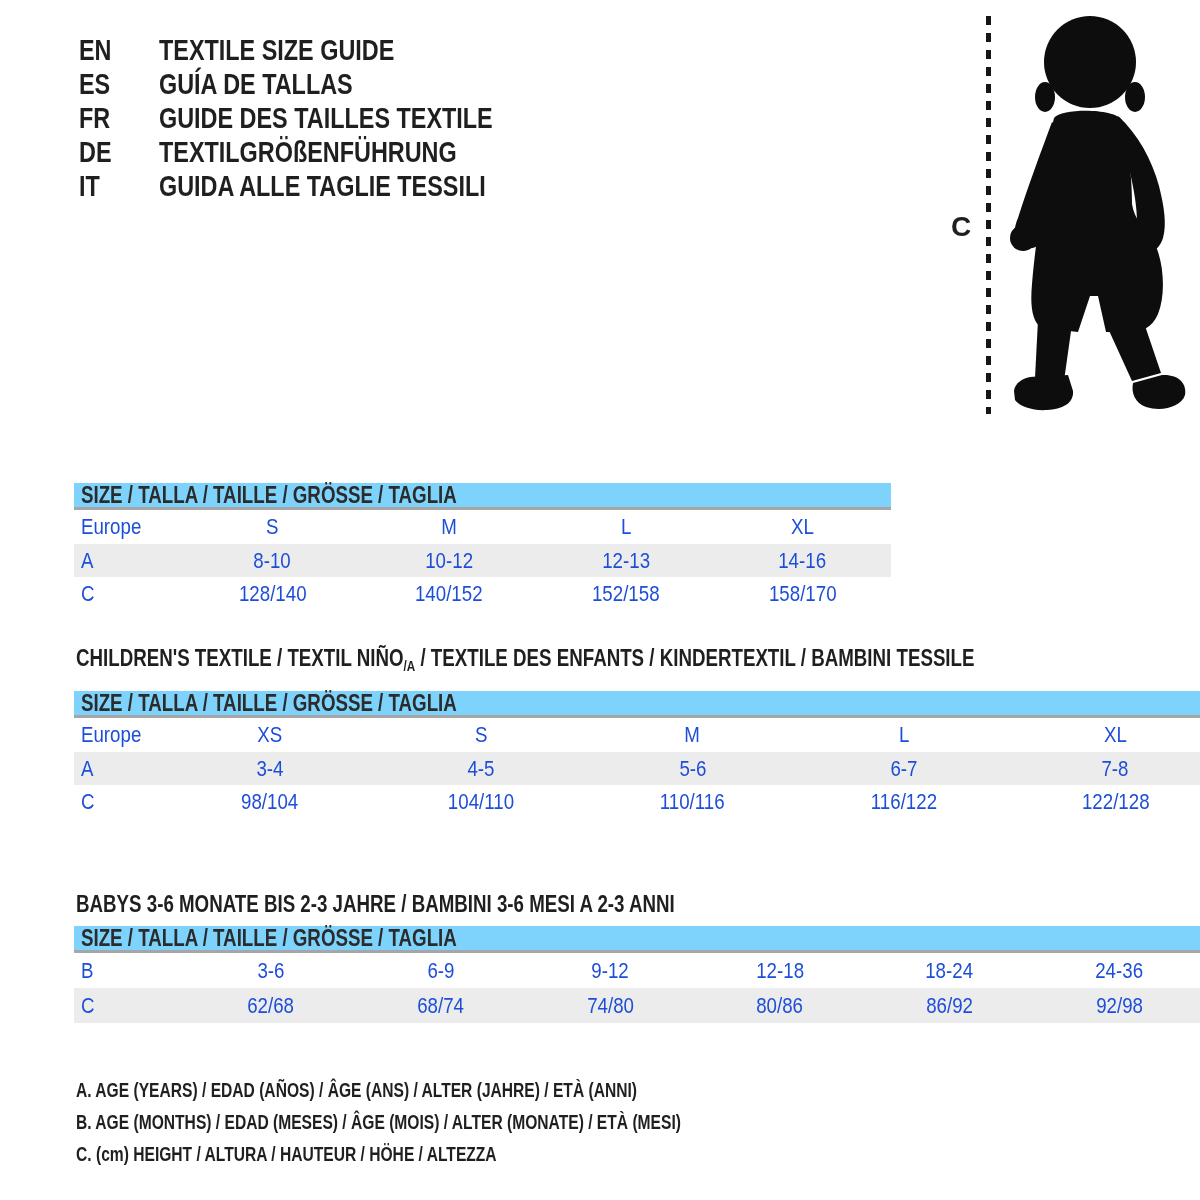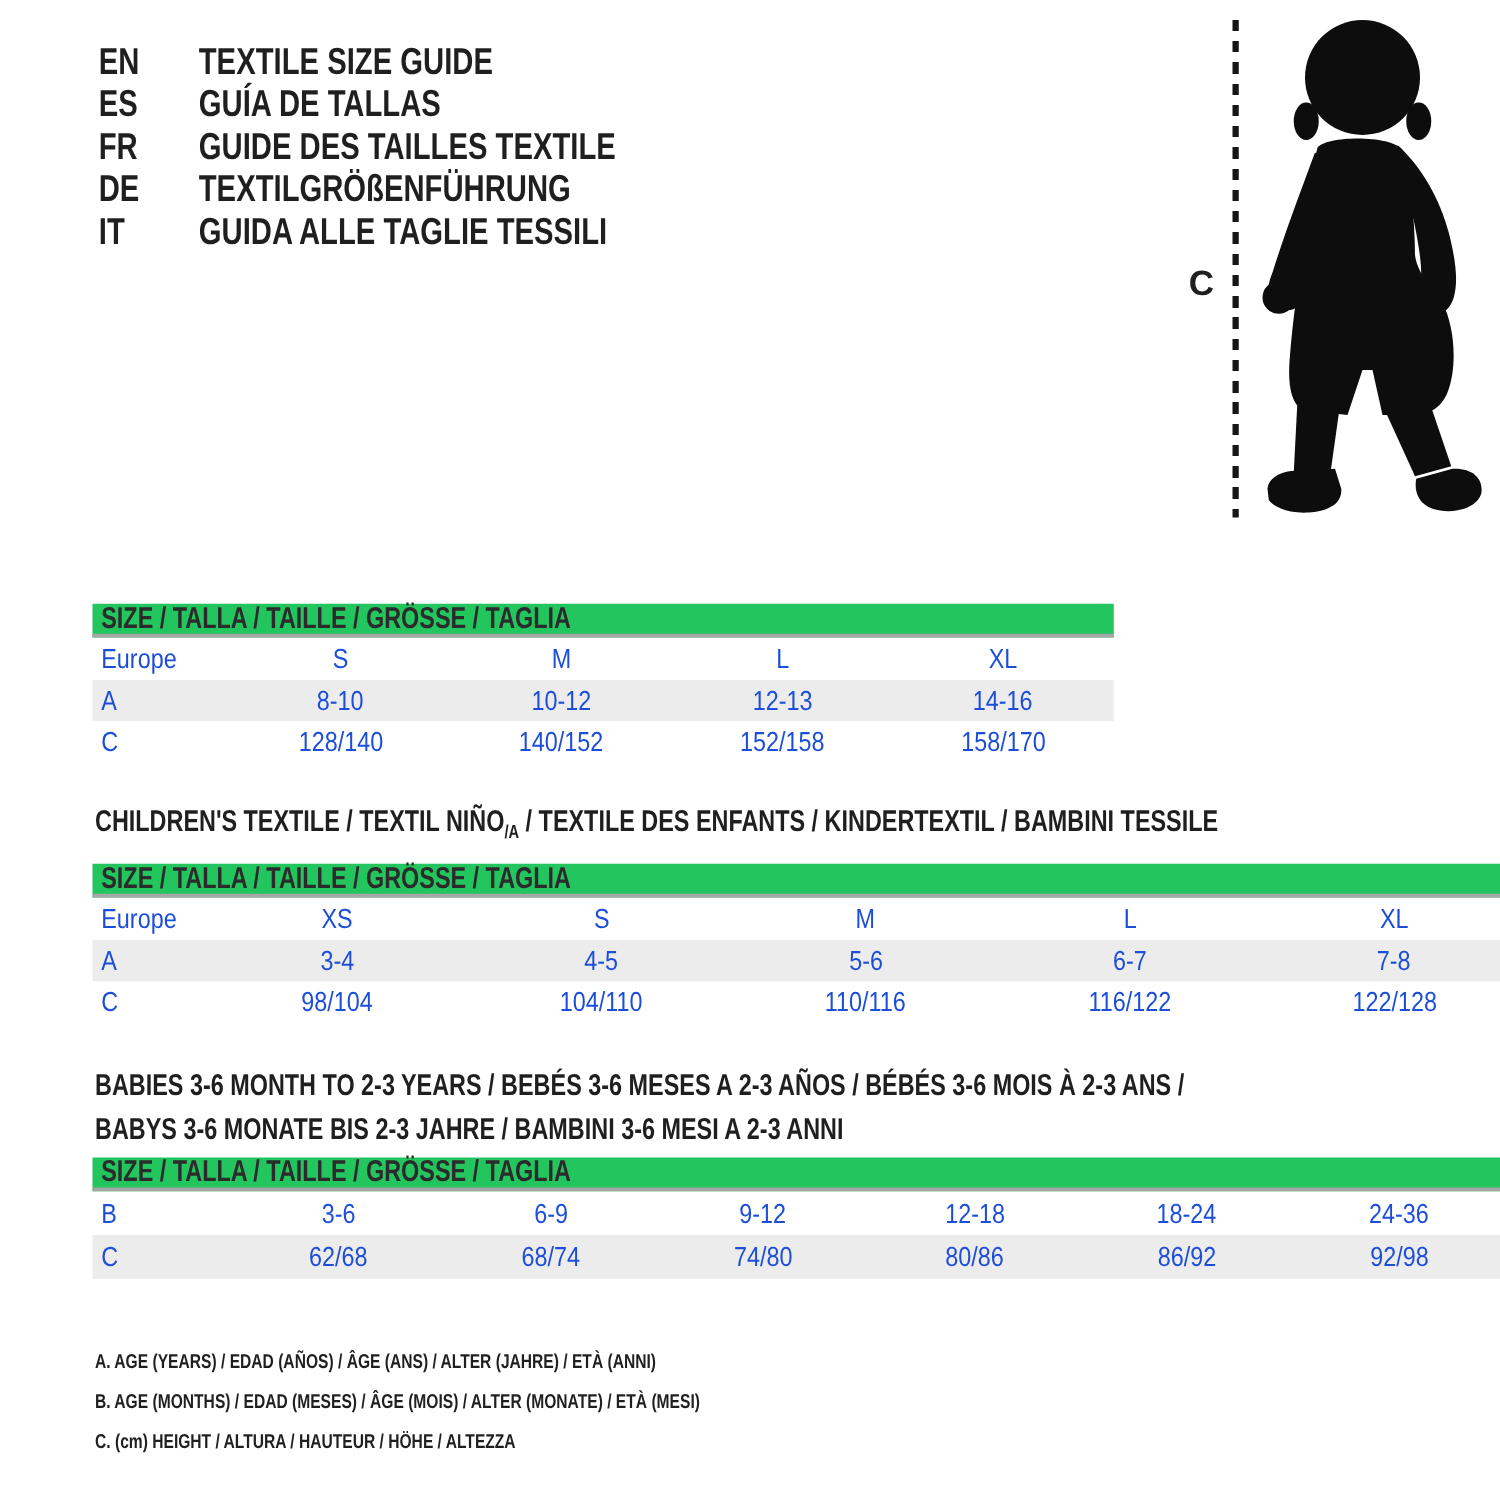--- a/index.html
+++ b/index.html
@@ -19,36 +19,36 @@
     background:repeating-linear-gradient(180deg, #161616 0 9px, transparent 9px 17px); }
   .c-label { position:absolute; left:912px; top:211px; font-size:28px; font-weight:bold; }
   .figure-svg { position:absolute; left:963px; top:14px; width:192px; height:402px; }
 
   
   .sec-title { position:absolute; font-size:24px; font-weight:bold; }
   .sub { font-size:15px; position:relative; top:5px; }
 
   
   .sg-table { position:absolute; left:35px; }
-  .size-bar { height:27px; background:#22c55e; border-bottom:3px solid #a6a6a6; display:flex; align-items:center; padding-left:7px; font-size:24px; color:#2b2b2b; }
+  .size-bar { height:27px; background:#7dd3fc; border-bottom:3px solid #a6a6a6; display:flex; align-items:center; padding-left:7px; font-size:24px; color:#2b2b2b; }
   .trow { display:flex; align-items:center; font-size:22px; color:#1d4ed8; }
   .trow .tlabel, .trow .tcell { overflow:visible; }
   .tlabel { padding-left:7px; text-align:left; }
   .tcell { flex:1; text-align:center; }
   .tlabel > span { display:inline-block; transform:scaleX(0.85); transform-origin:0 50%; white-space:nowrap; }
   .tcell  > span { display:inline-block; transform:scaleX(0.85); transform-origin:50% 50%; white-space:nowrap; }
   .row-alt { background:#ececec; }
 
   .jr .tlabel { width:110px; }
   .ch .tlabel { width:90px; }
   .bb .tlabel { width:112px; }
   .bb .trow { padding-right:17px; }
 
   
-  .legend-line { font-size:16px; font-weight:bold; line-height:32px; }
+  .legend-line { font-size:20px; font-weight:bold; line-height:32px; }
 </style>
 </head>
 <body>
 
 <div id="page">
 
   <div class="lang-codes cond-block">
     <div>EN</div>
     <div>ES</div>
     <div>FR</div>
@@ -134,23 +134,20 @@
     <div class="trow" style="height:34px;">
       <div class="tlabel"><span>C</span></div>
       <div class="tcell"><span>98/104</span></div>
       <div class="tcell"><span>104/110</span></div>
       <div class="tcell"><span>110/116</span></div>
       <div class="tcell"><span>116/122</span></div>
       <div class="tcell"><span>122/128</span></div>
     </div>
   </div>
 
-  <div class="sec-title" style="left:37px; top:855px;">
-    <span class="ttl">BABIES 3-6 MONTH TO 2-3 YEARS / BEBÉS 3-6 MESES A 2-3 AÑOS / BÉBÉS 3-6 MOIS À 2-3 ANS /</span>
-  </div>
   <div class="sec-title" style="left:37px; top:890px;">
     <span class="ttl">BABYS 3-6 MONATE BIS 2-3 JAHRE / BAMBINI 3-6 MESI A 2-3 ANNI</span>
   </div>
   <div class="sg-table bb" style="top:926px; width:1147px;">
     <div class="size-bar">
       <span class="ttl">SIZE / TALLA / TAILLE / GRÖSSE / TAGLIA</span>
     </div>
     <div class="trow" style="height:35px;">
       <div class="tlabel"><span>B</span></div>
       <div class="tcell"><span>3-6</span></div>

